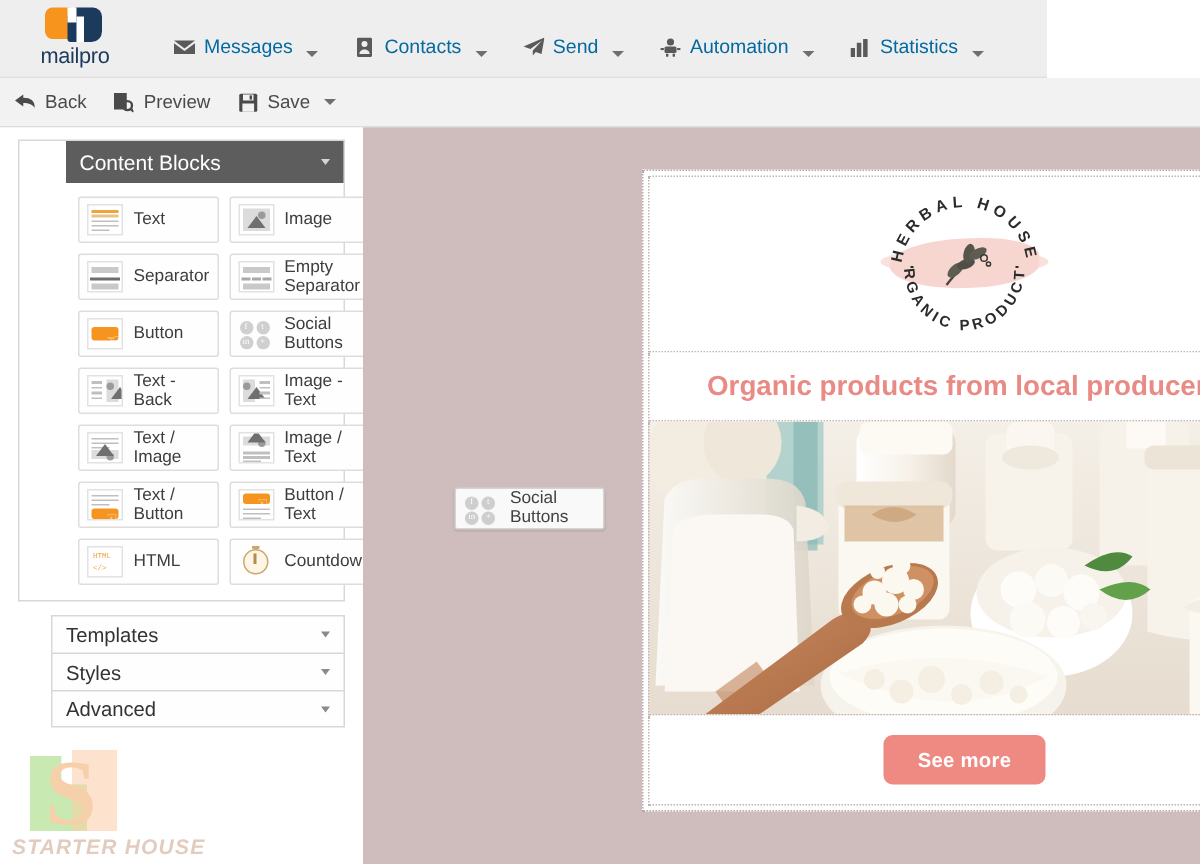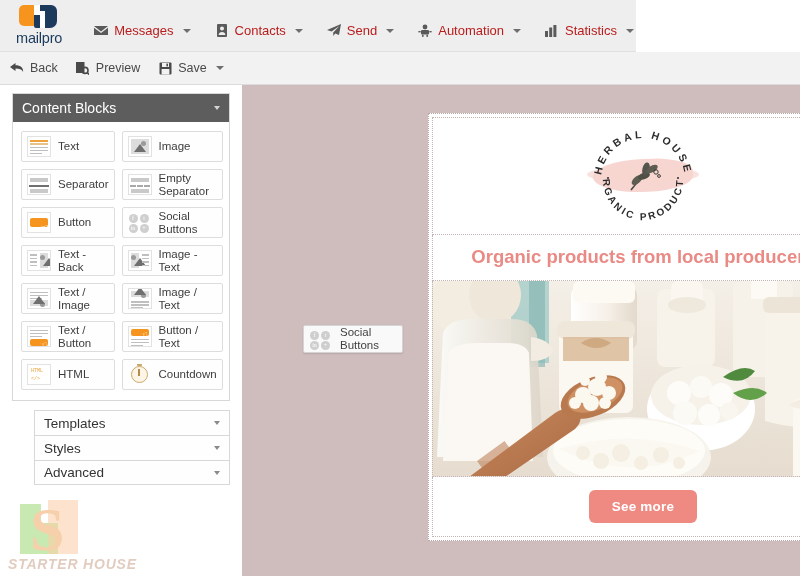--- a/index.html
+++ b/index.html
@@ -16,21 +16,21 @@
     position: relative;
     width: 800px;
     height: 576px;
     overflow: hidden;
   }
 
   
   .topnav {
     position: absolute;
     top: 0; left: 0;
-    width: 636px; height: 52px;
+    width: 698px; height: 52px;
     background: #eeeeee;
     border-bottom: 1px solid #e0e0e0;
     display: flex;
     align-items: center;
   }
   .brand {
     width: 96px;
     display: flex;
     flex-direction: column;
     align-items: center;
@@ -78,24 +78,24 @@
 
   .navitems {
     display: flex;
     align-items: center;
     gap: 20px;
     margin-left: 18px;
     margin-top: 10px;
   }
   .navitem {
     display: flex;
-    align-items: center;
+    align-items: flex-end;
     gap: 6px;
     font-size: 13px;
-    color: #b91c1c;
+    color: #0369a1;
     cursor: pointer;
     padding: 4px 2px;
   }
   .navitem .nicon {
     width: 14px; height: 13px;
     display: inline-flex;
     align-items: center;
     justify-content: center;
     color: #5a5a5a;
   }
@@ -140,20 +140,21 @@
     position: absolute;
     top: 85px; left: 0;
     width: 242px;
     height: 491px;
     background: #ffffff;
     padding: 8px 12px 0 12px;
   }
   .panel-card {
     border: 1px solid #d8d8d8;
     background: #fff;
+    padding-left: 31px;
   }
   .panel-head {
     background: #5d5d5d;
     color: #ffffff;
     font-size: 14px;
     padding: 6px 9px;
     display: flex;
     align-items: center;
     justify-content: space-between;
   }

